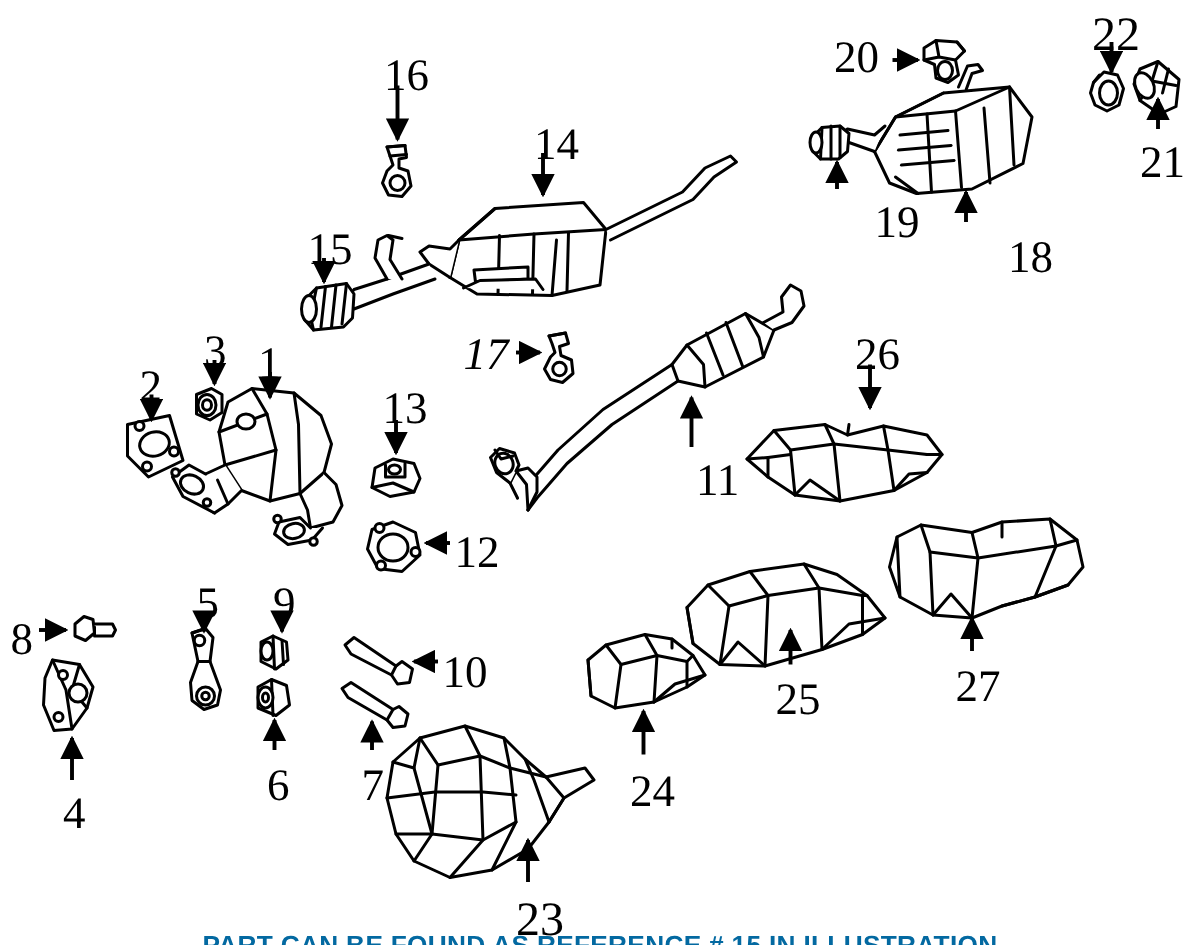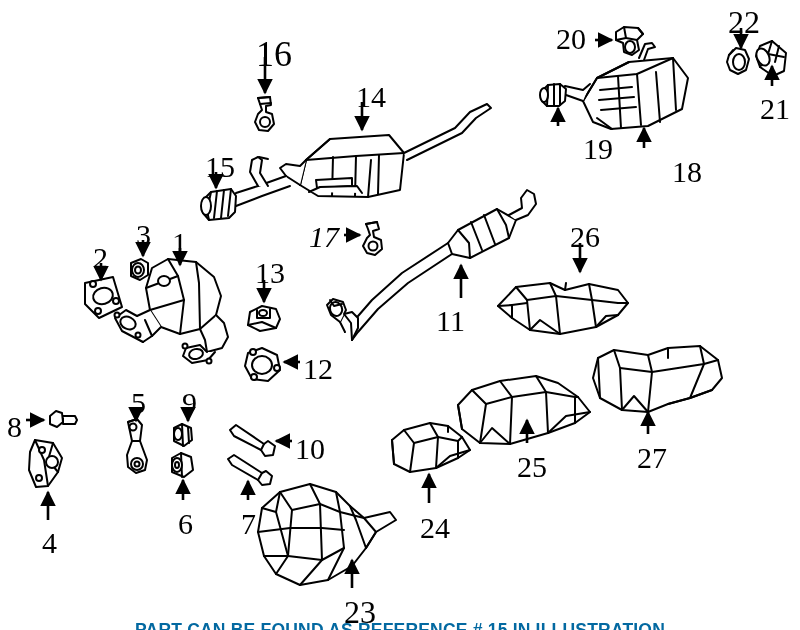--- a/index.html
+++ b/index.html
@@ -380,26 +380,26 @@
       <div class="callout-num" style="left: 172px; top: 228px; font-size: 30px;">1</div>
       <div class="callout-num" style="left: 93px; top: 243px; font-size: 30px;">2</div>
       <div class="callout-num" style="left: 136px; top: 220px; font-size: 30px;">3</div>
       <div class="callout-num" style="left: 42px; top: 528px; font-size: 30px;">4</div>
       <div class="callout-num" style="left: 131px; top: 388px; font-size: 30px;">5</div>
       <div class="callout-num" style="left: 178px; top: 509px; font-size: 30px;">6</div>
       <div class="callout-num" style="left: 241px; top: 509px; font-size: 30px;">7</div>
       <div class="callout-num" style="left: 7px; top: 412px; font-size: 30px;">8</div>
       <div class="callout-num" style="left: 182px; top: 388px; font-size: 30px;">9</div>
       <div class="callout-num" style="left: 295px; top: 434px; font-size: 30px;">10</div>
-      <div class="callout-num" style="left: 436px; top: 306px; font-size: 30px;">11</div>
+      <div class="callout-num" style="left: 464px; top: 306px; font-size: 30px;">11</div>
       <div class="callout-num" style="left: 303px; top: 354px; font-size: 30px;">12</div>
       <div class="callout-num" style="left: 255px; top: 258px; font-size: 30px; text-align: right;">13</div>
       <div class="callout-num" style="left: 356px; top: 82px; font-size: 30px;">14</div>
       <div class="callout-num" style="left: 205px; top: 152px; font-size: 30px;">15</div>
-      <div class="callout-num" style="left: 256px; top: 36px; font-size: 36px;">16</div>
+      <div class="callout-num" style="left: 256px; top: 36px; font-size: 30px;">16</div>
       <div class="callout-num" style="left: 309px; top: 222px; font-size: 30px; font-style: italic;">17</div>
       <div class="callout-num" style="left: 632px; top: 157px; font-size: 30px; margin-left: 40px;">18</div>
       <div class="callout-num" style="left: 551px; top: 134px; font-size: 30px; margin-left: 32px;">19</div>
       <div class="callout-num" style="left: 556px; top: 24px; font-size: 30px;">20</div>
       <div class="callout-num" style="left: 760px; top: 94px; font-size: 30px;">21</div>
       <div class="callout-num" style="left: 728px; top: 6px; font-size: 32px;">22</div>
       <div class="callout-num" style="left: 344px; top: 596px; font-size: 32px;">23</div>
       <div class="callout-num" style="left: 420px; top: 513px; font-size: 30px; text-align: right;">24</div>
       <div class="callout-num" style="left: 517px; top: 452px; font-size: 30px;">25</div>
       <div class="callout-num" style="left: 570px; top: 222px; font-size: 30px;">26</div>

